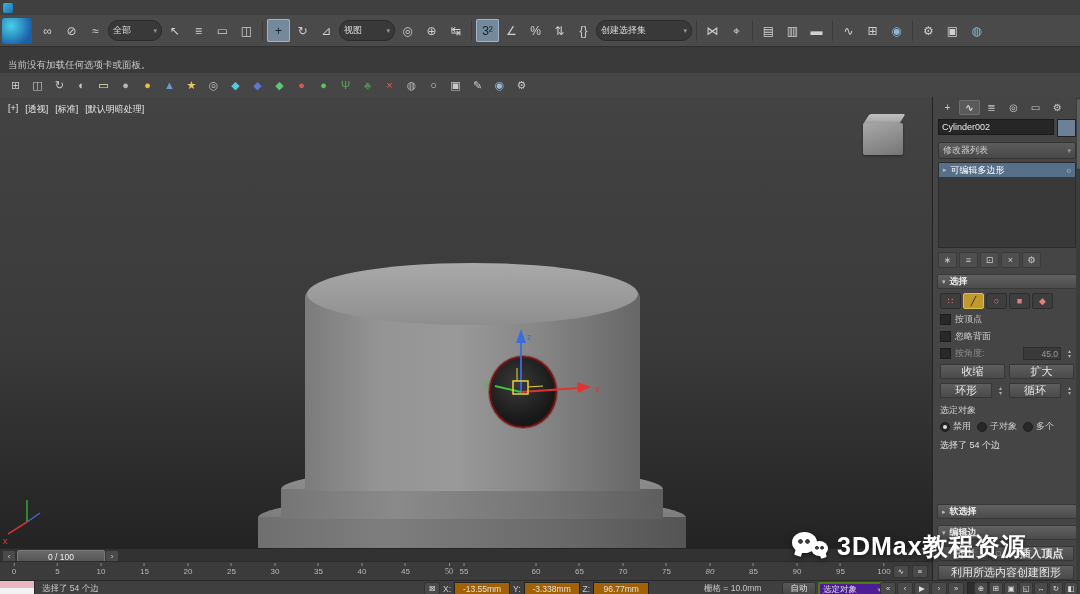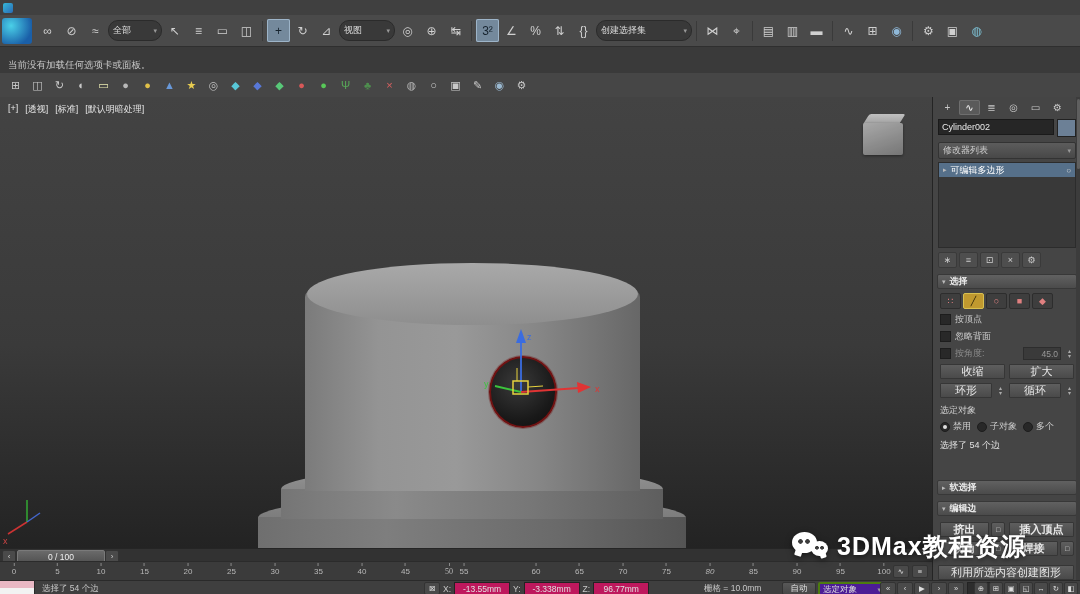--- a/index.html
+++ b/index.html
@@ -47,21 +47,21 @@
   .name-row{display:flex;gap:3px;padding:3px 5px 0;}
   .name-field{flex:1;min-width:0;height:14px;background:#262626;border:1px solid #1a1a1a;color:#e8e8e8;font-size:9px;padding:0 3px;font-family:inherit;}
   .color-swatch{width:17px;height:16px;border:1px solid #222;background:var(--object-color);flex:none;}
   .mod-dd{margin:5px 5px 0;height:15px;background:linear-gradient(#5c5c5c,#484848);border:1px solid #333;border-radius:2px;display:flex;align-items:center;justify-content:space-between;padding:0 4px;}
   .stack{margin:3px 5px 0;height:84px;background:#393939;border:1px solid #2c2c2c;overflow:hidden;}
   .stack-row{height:14px;background:var(--accent-blue);color:#fff;display:flex;align-items:center;gap:4px;padding:0 4px;}
   .stack-row .bulb{margin-left:auto;color:#d8d8d8;font-size:8px;}
   .stack-toolbar{display:flex;gap:2px;padding:4px 5px 0;}
   .st-icon{width:17px;height:14px;background:#4e4e4e;border:1px solid #3a3a3a;border-radius:2px;display:flex;align-items:center;justify-content:center;font-size:9px;color:#ccc;}
   .rollout-h{margin:6px 4px 0;height:13px;background:linear-gradient(#616161,#4b4b4b);border:1px solid #383838;border-radius:2px;display:flex;align-items:center;gap:4px;padding:0 4px;font-weight:bold;color:#ebebeb;cursor:default;}
-  .rollout-h.gap-top{margin-top:28px;}
+  .rollout-h.gap-top{margin-top:52px;}
   .rarrow{font-size:7px;color:#bbb;}
   .rollout-body{padding:2px 7px 0;}
   .so-row{display:flex;gap:2px;margin-top:2px;}
   .so-icon{width:19px;height:14px;background:#3e3e3e;border:1px solid #2d2d2d;border-radius:2px;display:flex;align-items:center;justify-content:center;font-size:9px;color:#e08080;cursor:default;}
   .so-icon.active{background:var(--subobject-active);color:#2a2208;border-color:#d8c050;}
   .chk{display:flex;align-items:center;gap:4px;margin-top:4px;cursor:default;}
   .chk .box{width:9px;height:9px;background:#282828;border:1px solid #1d1d1d;flex:none;}
   .chk.disabled{color:#8d8d8d;}
   .mini-field{width:32px;height:11px;background:#3a3a3a;border:1px solid #2d2d2d;color:#999;font-size:8.5px;display:flex;align-items:center;justify-content:flex-end;padding:0 2px;margin-left:auto;}
   .spinner{width:9px;display:flex;flex-direction:column;line-height:5px;font-size:6px;color:#aaa;align-items:center;}
@@ -88,21 +88,21 @@
   .tick{position:absolute;top:1px;transform:translateX(-50%);font-size:8px;color:#b8b8b8;text-align:center;}
   .tick::before{content:"";display:block;width:1px;height:3px;background:#8a8a8a;margin:0 auto 1px;}
   .trackbar-icons{position:absolute;right:4px;top:3px;display:flex;gap:3px;}
   
   .statusbar{position:absolute;left:0;top:580px;width:1080px;height:14px;background:#3f3f3f;border-top:1px solid #2a2a2a;font-size:8.5px;color:#c8c8c8;}
   .listener{position:absolute;left:0;top:0;width:34px;height:14px;border-right:1px solid #2a2a2a;}
   .listener .pink{height:7px;background:#e8b7c3;}
   .listener .white{height:7px;background:#f2f2f2;}
   .sel-status-bar{position:absolute;left:42px;line-height:14px;white-space:nowrap;}
   .coords{position:absolute;left:424px;top:1px;display:flex;gap:3px;align-items:center;}
-  .coord-field{width:54px;height:11px;background:#be185d;border:1px solid #232323;color:#e0e0e0;display:flex;align-items:center;justify-content:center;}
+  .coord-field{width:54px;height:11px;background:#a16207;border:1px solid #232323;color:#e0e0e0;display:flex;align-items:center;justify-content:center;}
   .mini-btn{width:14px;height:11px;background:#4a4a4a;border:1px solid #333;border-radius:2px;color:#ddd;font-size:8px;display:flex;align-items:center;justify-content:center;}
   .grid-label{position:absolute;left:704px;line-height:14px;white-space:nowrap;}
   .autokey{position:absolute;left:782px;top:1px;width:32px;height:11px;background:linear-gradient(#585858,#474747);border:1px solid #333;border-radius:2px;color:#e0e0e0;display:flex;align-items:center;justify-content:center;}
   .keyfilter{position:absolute;left:818px;top:1px;width:58px;height:11px;background:#4c1d95;border:2px solid #4d7c0f;border-radius:2px;display:flex;align-items:center;justify-content:space-between;padding:0 3px;color:#ddd;white-space:nowrap;}
   .playback{position:absolute;left:880px;top:1px;display:flex;gap:1px;align-items:center;}
   .pb-btn{width:14px;height:11px;background:#4a4a4a;border:1px solid #333;border-radius:2px;color:#ddd;font-size:7.5px;display:flex;align-items:center;justify-content:center;flex:none;}
   .frame-field{width:28px;height:11px;background:#2d2d2d;border:1px solid #232323;color:#e0e0e0;display:flex;align-items:center;justify-content:center;margin-left:2px;}
   .navs{position:absolute;right:2px;top:1px;display:flex;gap:1px;}
   .nav-btn{width:12px;height:11px;background:#4a4a4a;border:1px solid #333;border-radius:2px;color:#ddd;font-size:7.5px;display:flex;align-items:center;justify-content:center;flex:none;}
   

